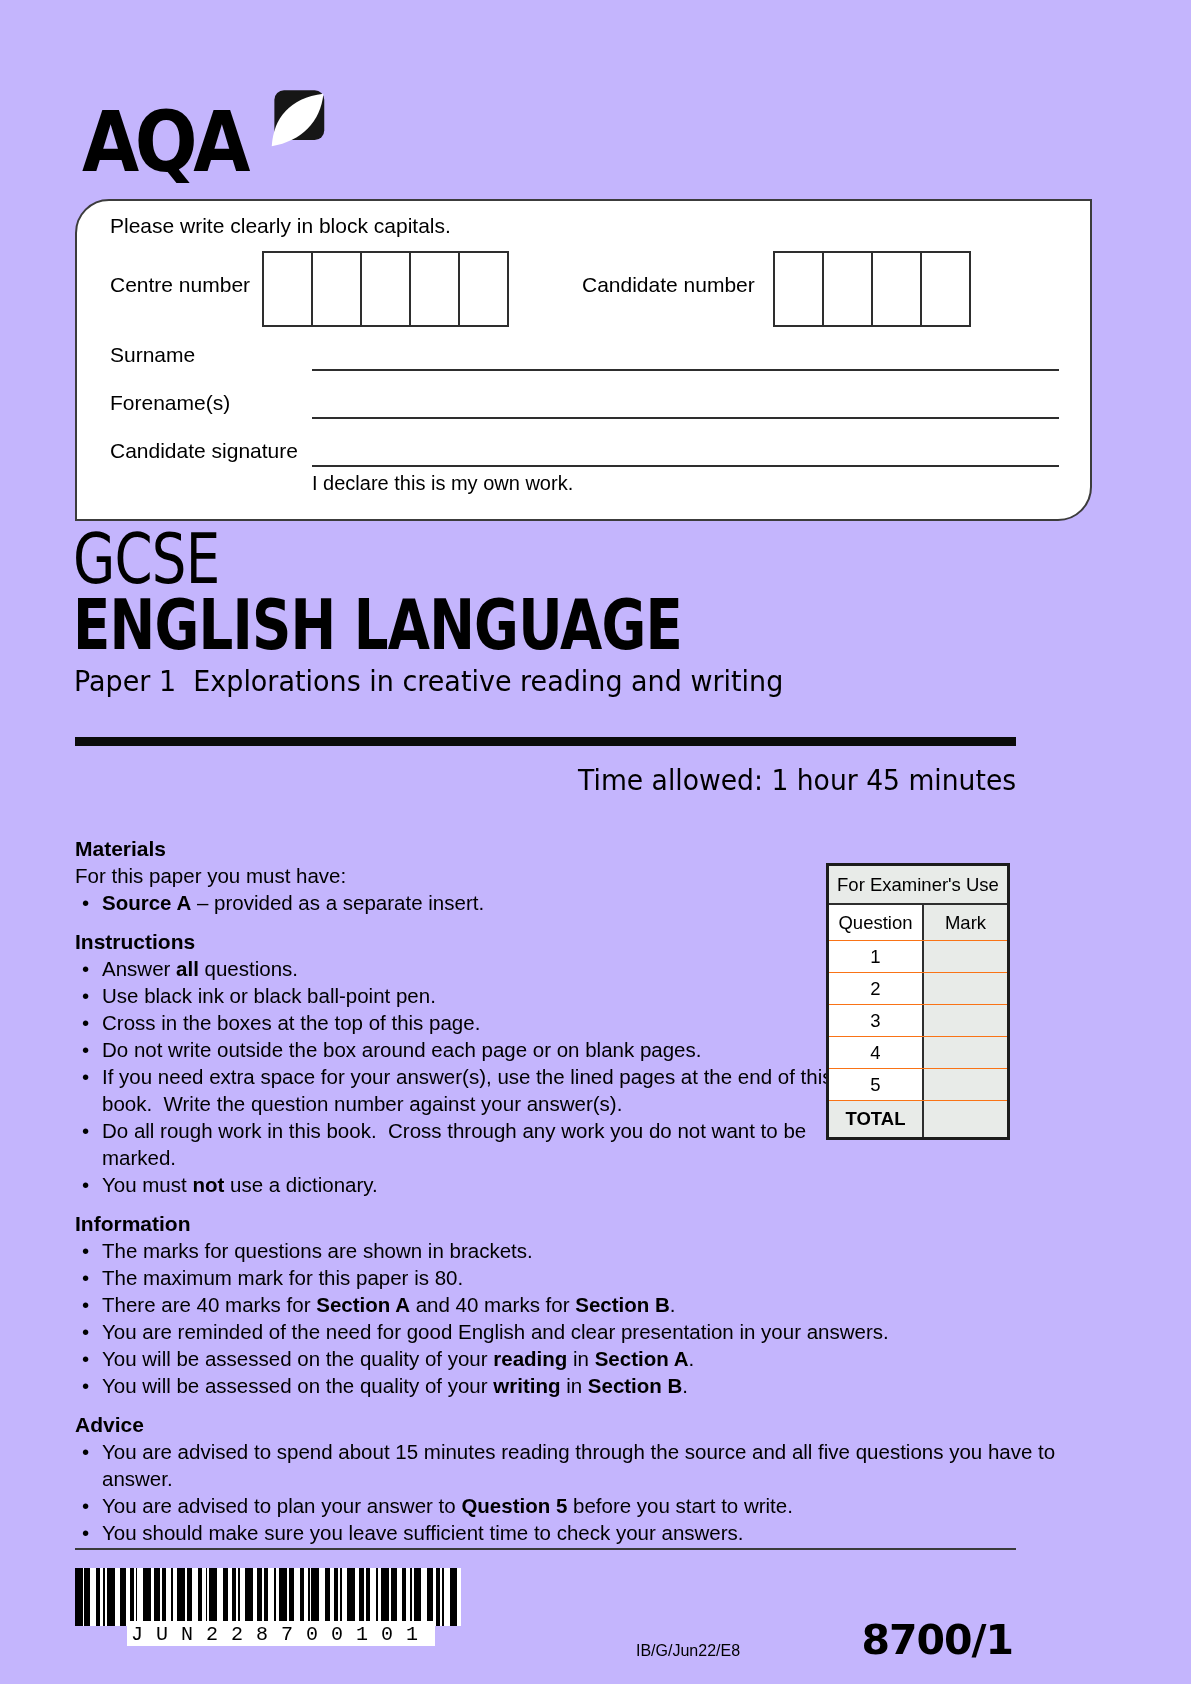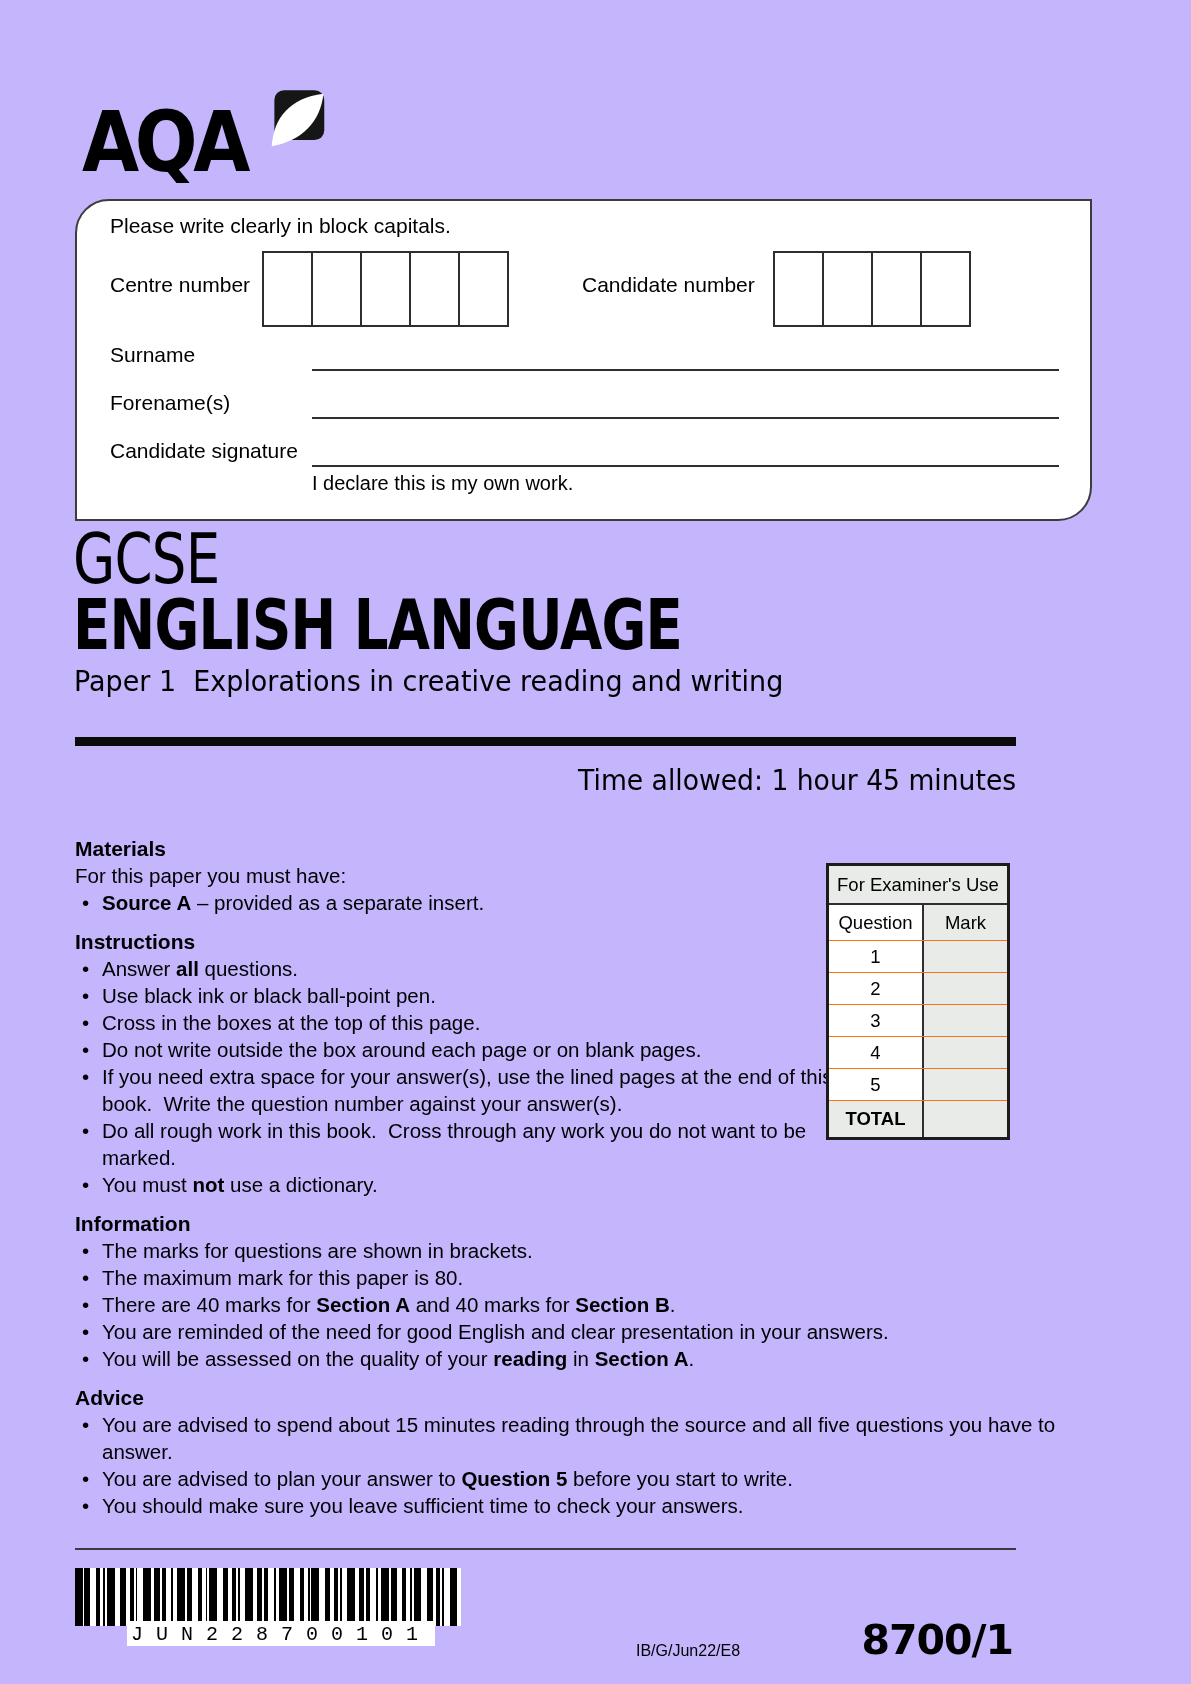--- a/index.html
+++ b/index.html
@@ -177,20 +177,21 @@
         <li><span>You must </span><span class="b">not</span><span> use a dictionary.</span></li>
       </ul>
 
     <h3 class="mt">Information</h3>
     <ul class="w-information">
         <li><span>The marks for questions are shown in brackets.</span></li>
         <li><span>The maximum mark for this paper is 80.</span></li>
         <li><span>There are 40 marks for </span><span class="b">Section A</span><span> and 40 marks for </span><span class="b">Section B</span><span>.</span></li>
         <li><span>You are reminded of the need for good English and clear presentation in your answers.</span></li>
         <li><span>You will be assessed on the quality of your </span><span class="b">reading</span><span> in </span><span class="b">Section A</span><span>.</span></li>
+        <li><span>You will be assessed on the quality of your </span><span class="b">writing</span><span> in </span><span class="b">Section B</span><span>.</span></li>
       </ul>
 
     <h3 class="mt">Advice</h3>
     <ul class="w-advice">
         <li><span>You are advised to spend about 15 minutes reading through the source and all five questions you have to answer.</span></li>
         <li><span>You are advised to plan your answer to </span><span class="b">Question 5</span><span> before you start to write.</span></li>
         <li><span>You should make sure you leave sufficient time to check your answers.</span></li>
       </ul>
   </div>
 

